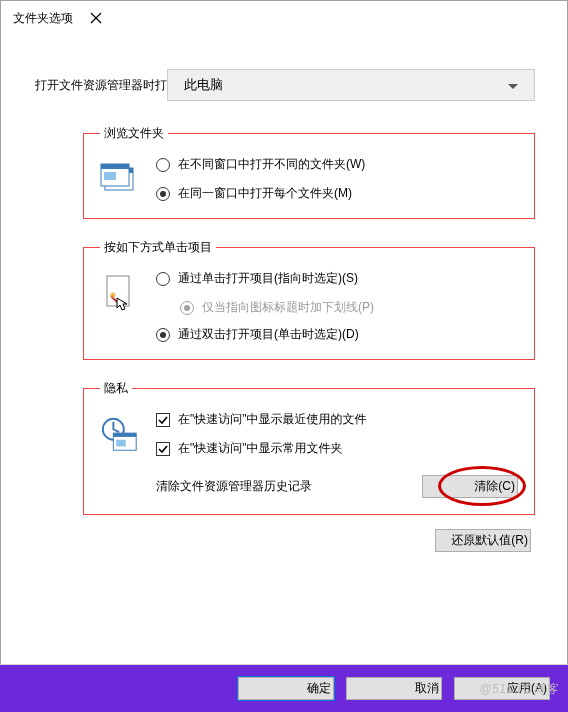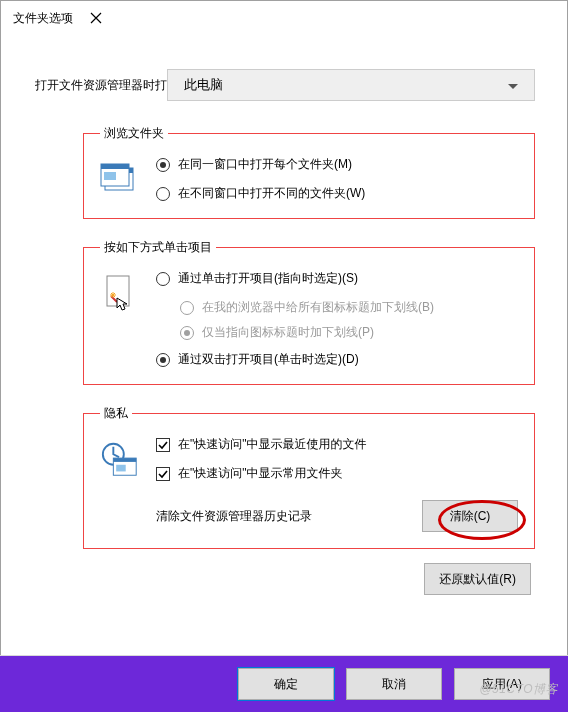--- a/index.html
+++ b/index.html
@@ -60,22 +60,22 @@
     .sub-radios .lbl { color:#9a9a9a; }
 
     .checkbox {
       width:14px; height:14px; border:1px solid #333; display:inline-flex;
       align-items:center; justify-content:center; flex-shrink:0; background:#fff;
     }
     .checkbox.checked svg { width:10px; height:10px; }
     .checkbox:not(.checked) svg { display:none; }
     .privacy-row2 { display:flex; align-items:center; justify-content:space-between; margin-top:18px; }
     .btn {
-      min-width:96px; height:32px; border:1px solid #adadad; background:#e1e1e1;
-      display:inline-flex; align-items:center; justify-content:center; padding:0 14px;
+      min-width:96px; height:23px; border:1px solid #adadad; background:#e1e1e1;
+      display:inline-flex; align-items:center; justify-content:flex-end; padding:0 2px;
       font-size:12px; cursor:pointer; font-family:inherit;
     }
     .btn.default { outline:1px solid #0078d7; }
     .restore-row { display:flex; justify-content:flex-end; margin-top:14px; padding-right:4px; }
     .bottom-bar {
       position:absolute; left:0; right:0; bottom:0;
       display:flex; justify-content:flex-end; gap:12px;
       padding: 12px 18px; background:#6d28d9; border-top:1px solid #d9d9d9;
     }
     .bottom-bar .btn { min-width:96px; }
@@ -119,26 +119,26 @@
             <rect x="5" y="6" width="28" height="22" fill="#fff" stroke="#3a7ab8"></rect>
             <rect x="5" y="6" width="28" height="5" fill="#3a7ab8"></rect>
             <rect x="8" y="14" width="12" height="8" fill="#8fc3ea"></rect>
             <rect x="1" y="2" width="28" height="22" fill="#fff" stroke="#3a7ab8"></rect>
             <rect x="1" y="2" width="28" height="5" fill="#3a7ab8"></rect>
             <rect x="4" y="10" width="12" height="8" fill="#8fc3ea"></rect>
           </svg>
         </div>
         <div class="options">
           <label class="radio-row">
+            <span class="radio"></span>
+            <span class="lbl">在不同窗口中打开不同的文件夹(W)</span>
+          </label>
+          <label class="radio-row">
             <span class="radio checked"></span>
             <span class="lbl">在同一窗口中打开每个文件夹(M)</span>
-          </label>
-          <label class="radio-row">
-            <span class="radio"></span>
-            <span class="lbl">在不同窗口中打开不同的文件夹(W)</span>
           </label>
         </div>
       </div>
     </fieldset>
 
     <div style="height:20px"></div>
 
     <fieldset class="gframe">
       <legend>按如下方式单击项目</legend>
       <div class="with-icon">
@@ -149,24 +149,20 @@
             <path d="M10 18 L10 24 M7 21 L13 21 M8 19 L12 23 M12 19 L8 23" stroke="#f5a623" stroke-width="1"></path>
             <path d="M14 24 L14 34 L17 31 L19 36 L22 35 L20 30 L24 30 Z" fill="#fff" stroke="#000"></path>
           </svg>
         </div>
         <div class="options">
           <label class="radio-row">
             <span class="radio"></span>
             <span class="lbl">通过单击打开项目(指向时选定)(S)</span>
           </label>
           <div class="sub-radios">
-            <label class="radio-row">
-              <span class="radio disabled"></span>
-              <span class="lbl">在我的浏览器中给所有图标标题加下划线(B)</span>
-            </label>
             <label class="radio-row">
               <span class="radio disabled checked"></span>
               <span class="lbl">仅当指向图标标题时加下划线(P)</span>
             </label>
           </div>
           <label class="radio-row">
             <span class="radio checked"></span>
             <span class="lbl">通过双击打开项目(单击时选定)(D)</span>
           </label>
         </div>

